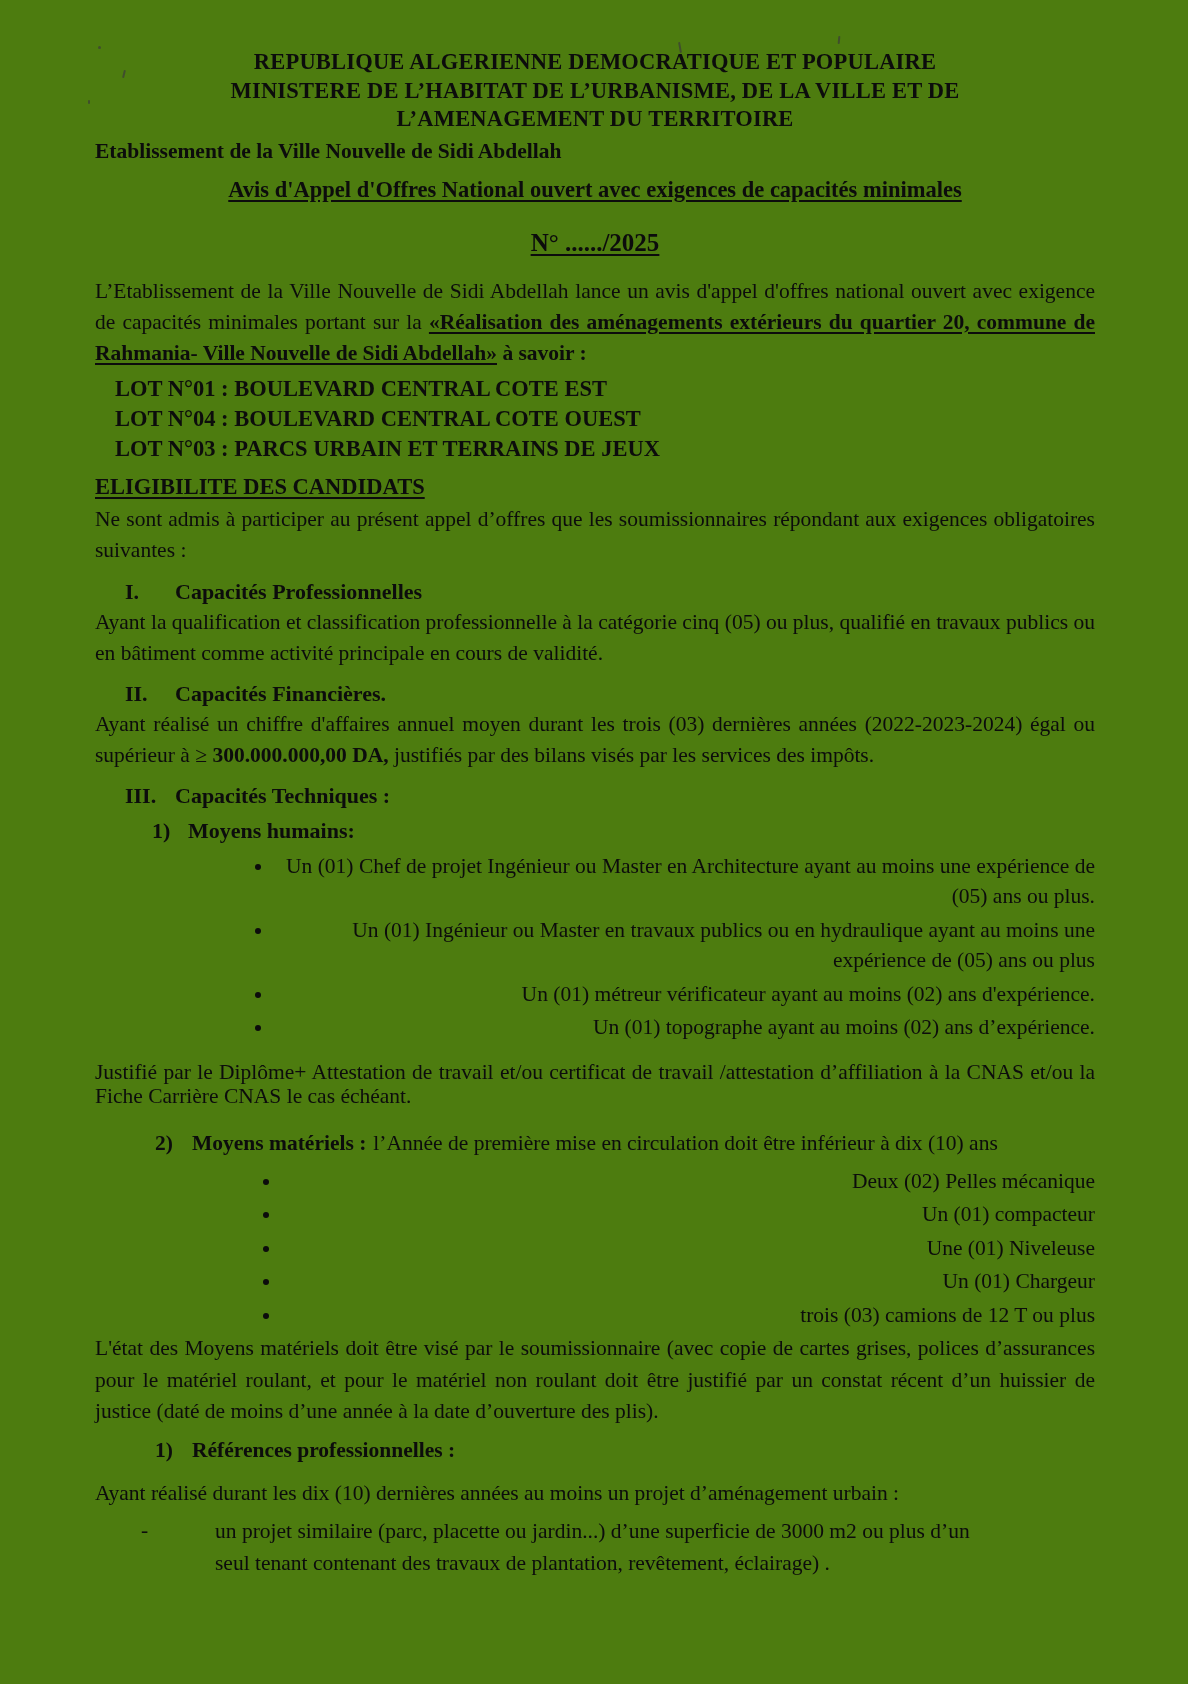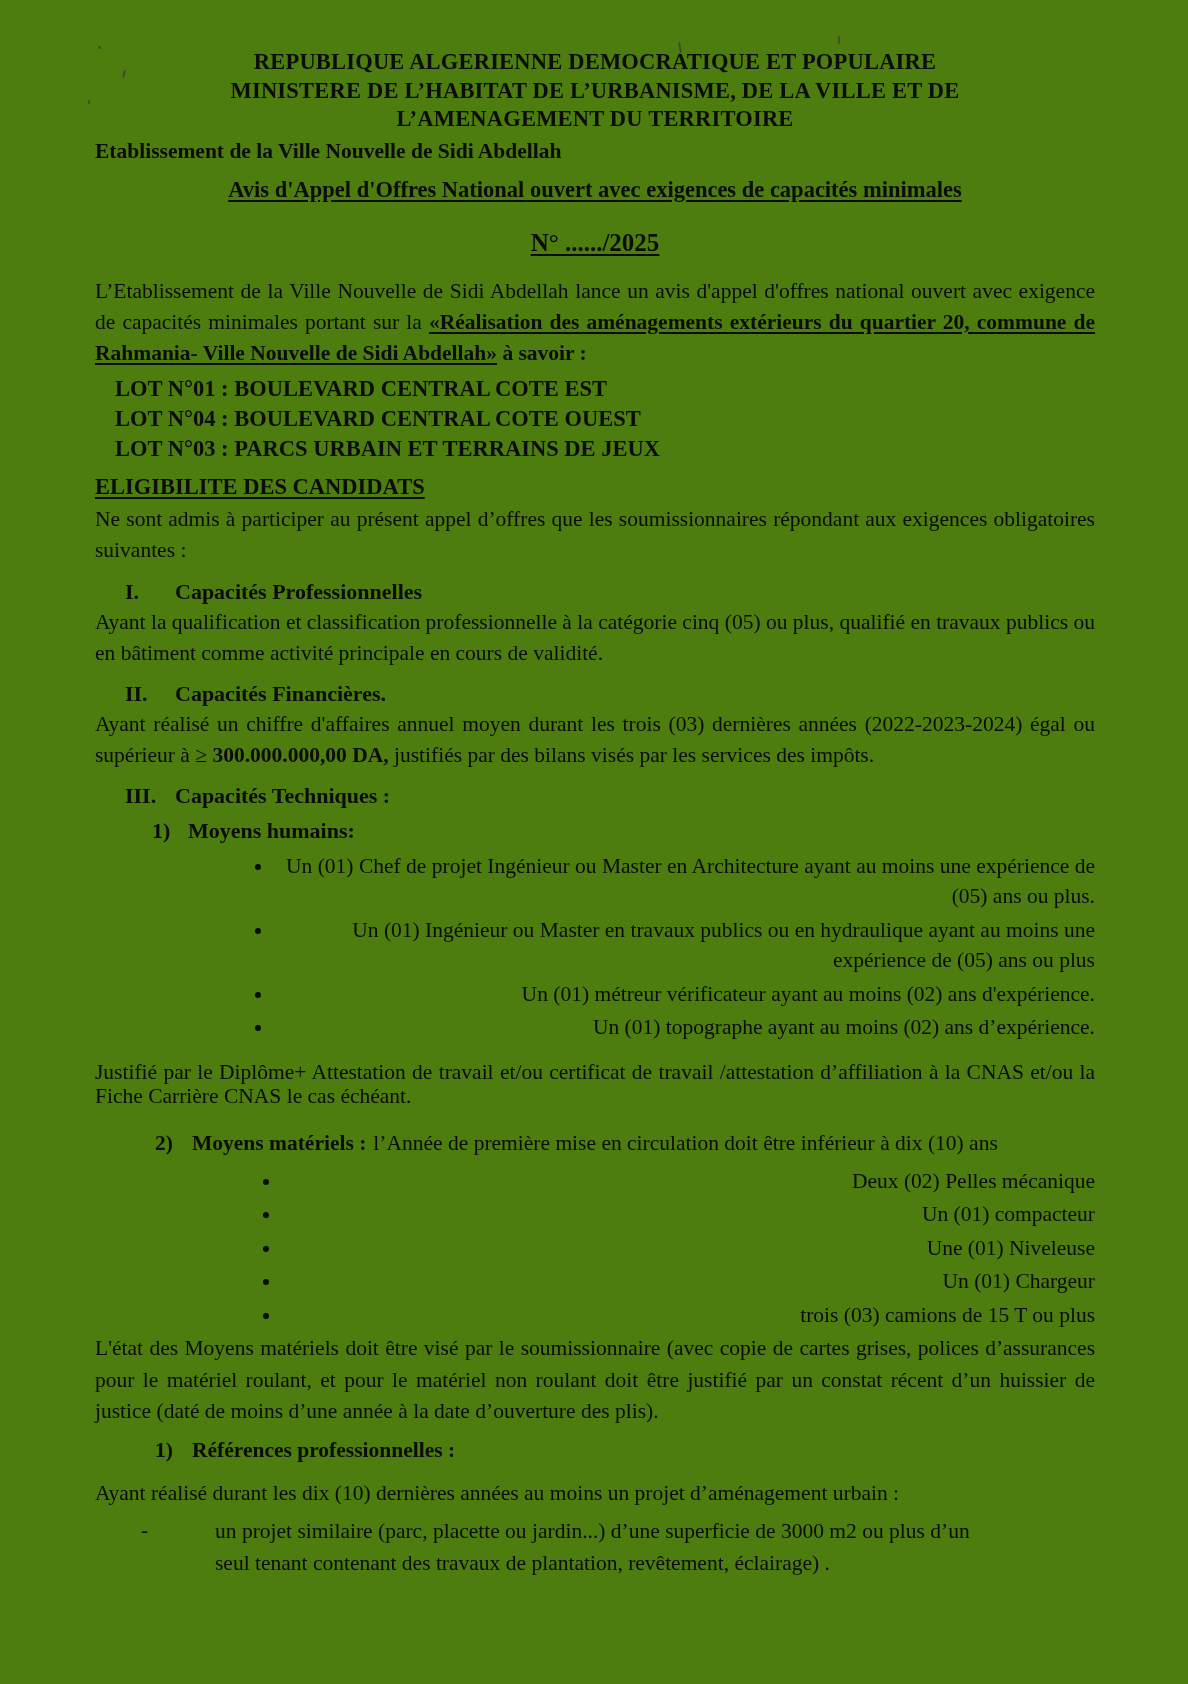--- a/index.html
+++ b/index.html
@@ -125,21 +125,21 @@
     <p class="para justif-para">Justifié par le Diplôme+ Attestation de travail et/ou certificat de travail /attestation d’affiliation à la CNAS et/ou la Fiche Carrière CNAS le cas échéant.</p>
 
     <div class="hang">
       <span class="num">2)</span><span class="label">Moyens matériels :</span><span>l’Année de première mise en circulation doit être inférieur à dix (10) ans</span>
     </div>
     <ul class="bullets mat-bullets">
       <li>Deux (02) Pelles mécanique</li>
       <li>Un (01) compacteur</li>
       <li>Une (01) Niveleuse</li>
       <li>Un (01) Chargeur</li>
-      <li>trois (03) camions de 15 T  ou plus</li>
+      <li>trois (03) camions de 12 T  ou plus</li>
     </ul>
 
     <p class="para etat-para">L'état des Moyens matériels doit être visé par le soumissionnaire (avec copie de cartes grises, polices d’assurances pour le matériel roulant, et pour le matériel non roulant doit être justifié par un constat récent d’un huissier de justice (daté de moins d’une année à la date d’ouverture des plis).</p>
 
     <div class="hang ref-heading">
       <span class="num">1)</span><span class="label">Références professionnelles :</span>
     </div>
     <p class="ref-body">Ayant réalisé durant les dix (10) dernières années au moins un projet d’aménagement urbain :</p>
 
     <div class="dash-item">

